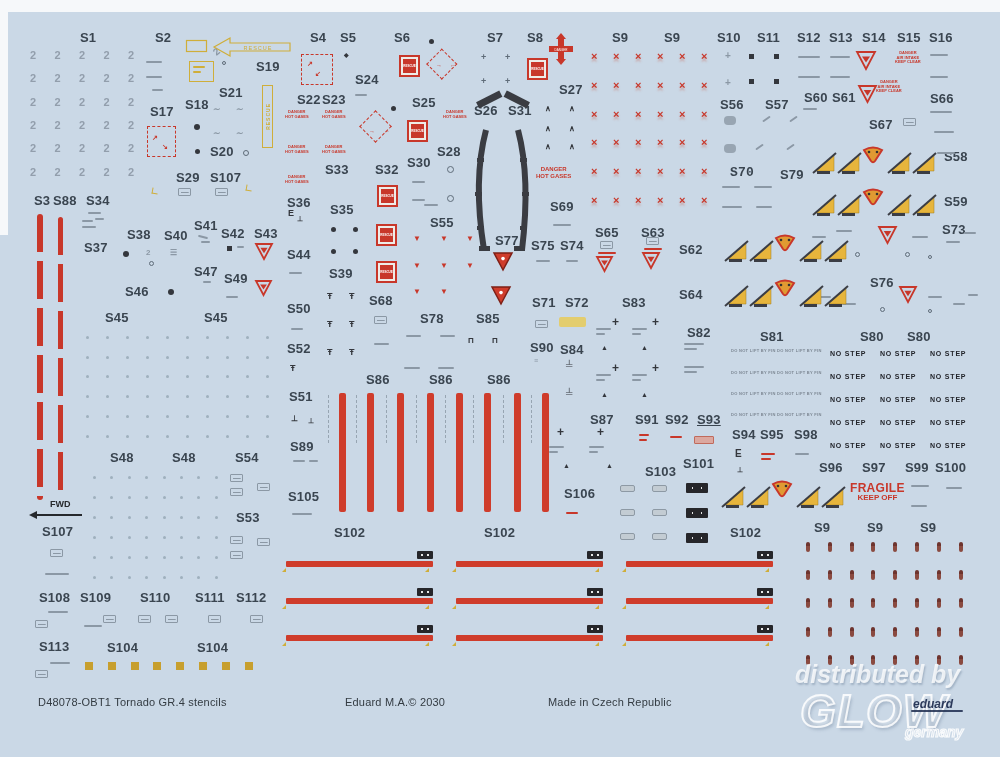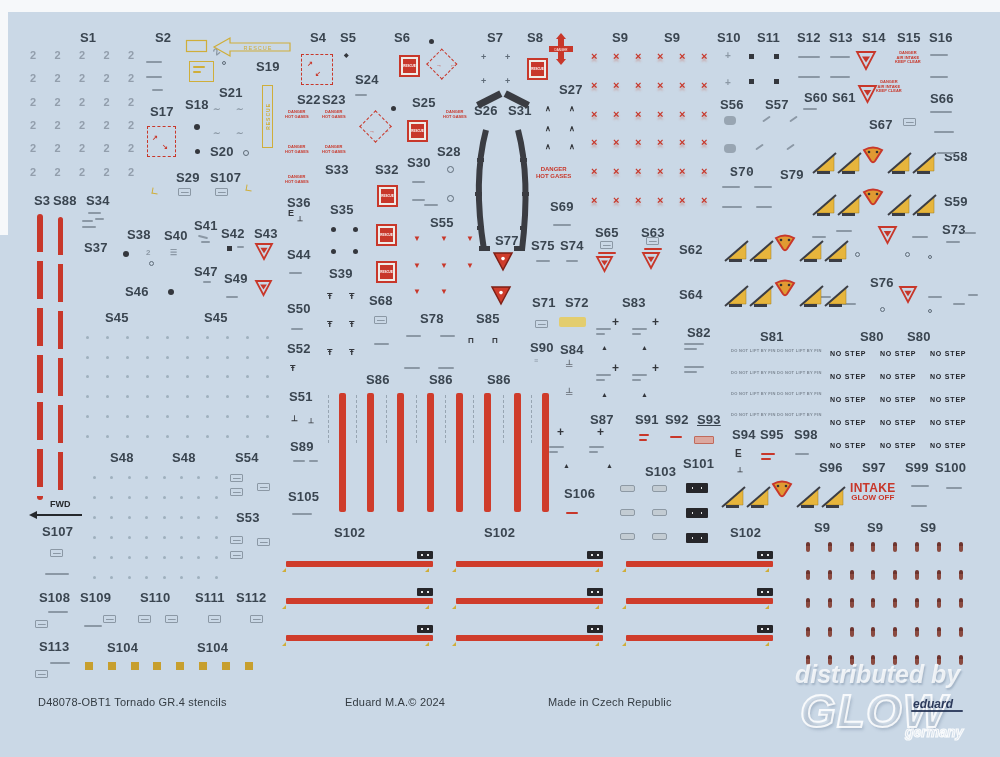--- a/index.html
+++ b/index.html
@@ -909,22 +909,22 @@
       <div class="nostep" style="left: 930px; top: 442px;">NO STEP</div>
       <div class="dnl" style="left: 731px; top: 348px;">DO NOT LIFT BY FIN</div>
       <div class="dnl" style="left: 777px; top: 348px;">DO NOT LIFT BY FIN</div>
       <div class="dnl" style="left: 731px; top: 370px;">DO NOT LIFT BY FIN</div>
       <div class="dnl" style="left: 777px; top: 370px;">DO NOT LIFT BY FIN</div>
       <div class="dnl" style="left: 731px; top: 391px;">DO NOT LIFT BY FIN</div>
       <div class="dnl" style="left: 777px; top: 391px;">DO NOT LIFT BY FIN</div>
       <div class="dnl" style="left: 731px; top: 412px;">DO NOT LIFT BY FIN</div>
       <div class="dnl" style="left: 777px; top: 412px;">DO NOT LIFT BY FIN</div>
       <div class="abs" style="left: 850px; top: 482px; text-align: center;">
-        <div class="fragile-t1">INTAKE</div>
-        <div class="fragile-t2">GLOW OFF</div>
+        <div class="fragile-t1">FRAGILE</div>
+        <div class="fragile-t2">KEEP OFF</div>
       </div>
       <div class="fwdtxt" style="left: 50px; top: 499px;">FWD</div>
       <div class="fwdline" style="left: 36px; top: 514px; width: 46px;"></div>
       <div class="fwdhead" style="left: 29px; top: 511px;"></div>
       <div class="hbar" style="left: 286px; top: 561px; width: 147px;"></div>
       <div class="pblack" style="left: 417px; top: 551px; width: 16px; height: 8px;"></div>
       <div class="ytick" style="left: 282px; top: 568px;"></div>
       <div class="ytick" style="left: 425px; top: 568px;"></div>
       <div class="hbar" style="left: 456px; top: 561px; width: 147px;"></div>
       <div class="pblack" style="left: 587px; top: 551px; width: 16px; height: 8px;"></div>
@@ -972,21 +972,21 @@
       <div class="vdash" style="left: 473px; top: 395px; height: 48px;"></div>
       <div class="vbar" style="left: 514px; top: 393px; height: 119px;"></div>
       <div class="vdash" style="left: 503px; top: 395px; height: 48px;"></div>
       <div class="vbar" style="left: 542px; top: 393px; height: 119px;"></div>
       <div class="vdash" style="left: 531px; top: 395px; height: 48px;"></div>
       <div class="rstripe" style="left: 37px; top: 214px; width: 6px; height: 286px;"></div>
       <div class="rstripe" style="left: 58px; top: 217px; width: 5px; height: 280px;"></div>
     </div>
 
   <div class="footer-text" style="left:38px; top:696px;">D48078-OBT1 Tornado GR.4 stencils</div>
-  <div class="footer-text" style="left:345px; top:696px;">Eduard M.A.© 2024</div>
+  <div class="footer-text" style="left:345px; top:696px;">Eduard M.A.© 2030</div>
   <div class="footer-text" style="left:548px; top:696px;">Made in Czech Republic</div>
 
   <div class="wm wm-dist abs" style="left:795px; top:660px;">distributed by</div>
   <div class="wm wm-brand abs" style="left:800px; top:684px;">GLOW</div>
   <div class="wm wm-logo abs" style="left:913px; top:697px;">eduard</div>
   <div class="wm-logo-swoosh abs" style="left:911px; top:710px;"></div>
   <div class="wm wm-country abs" style="left:905px; top:724px;">germany</div>
 </div>
 
 </body></html>

